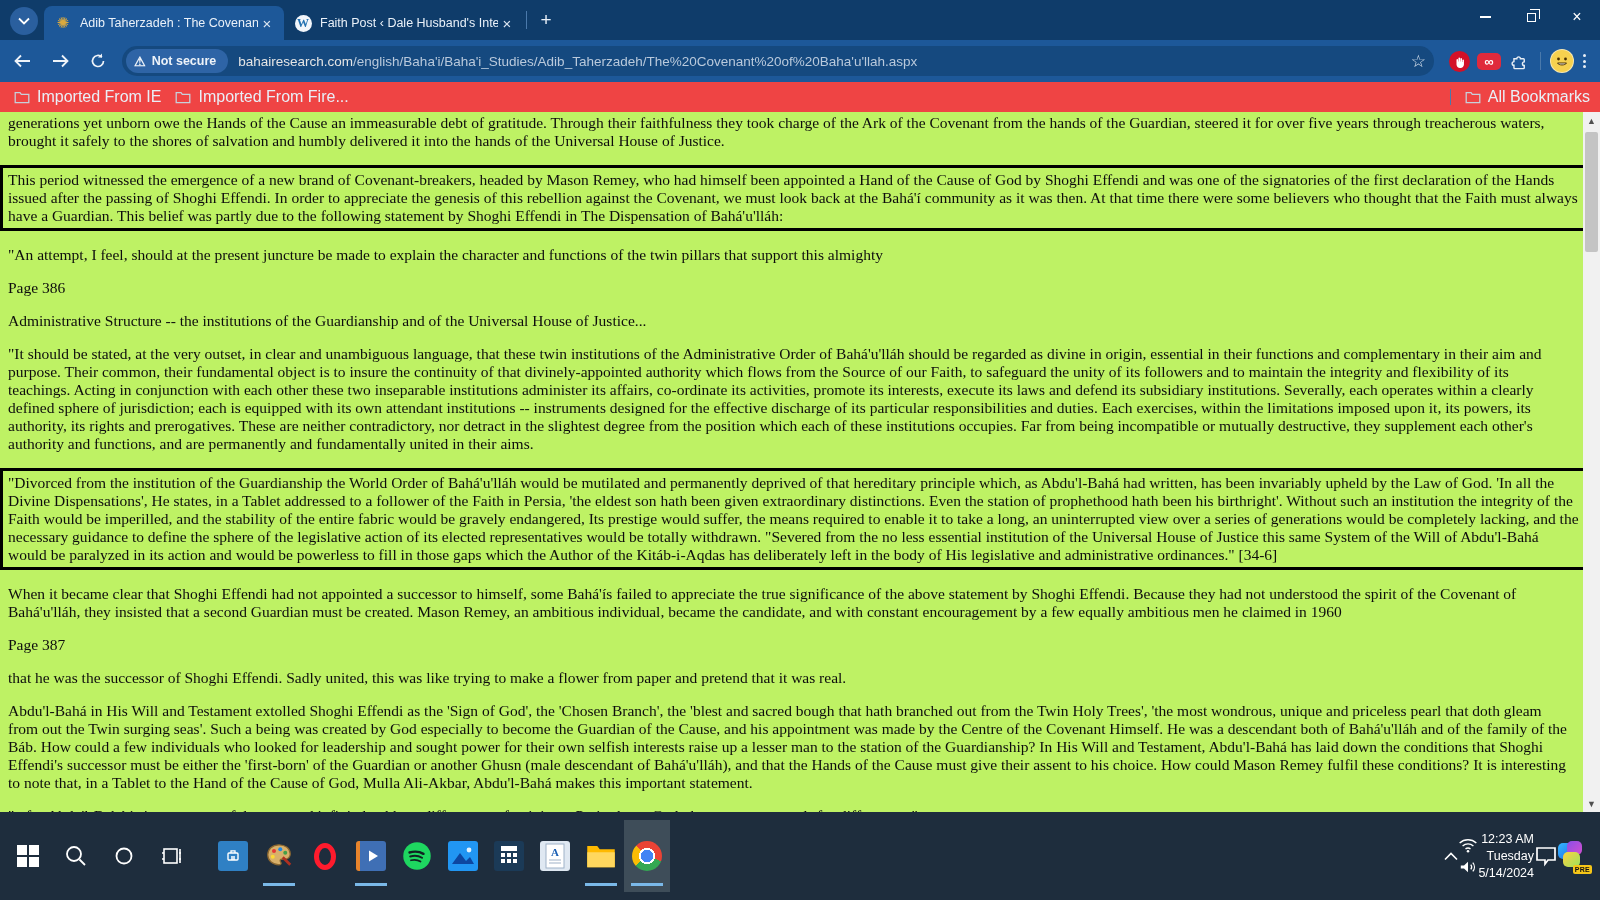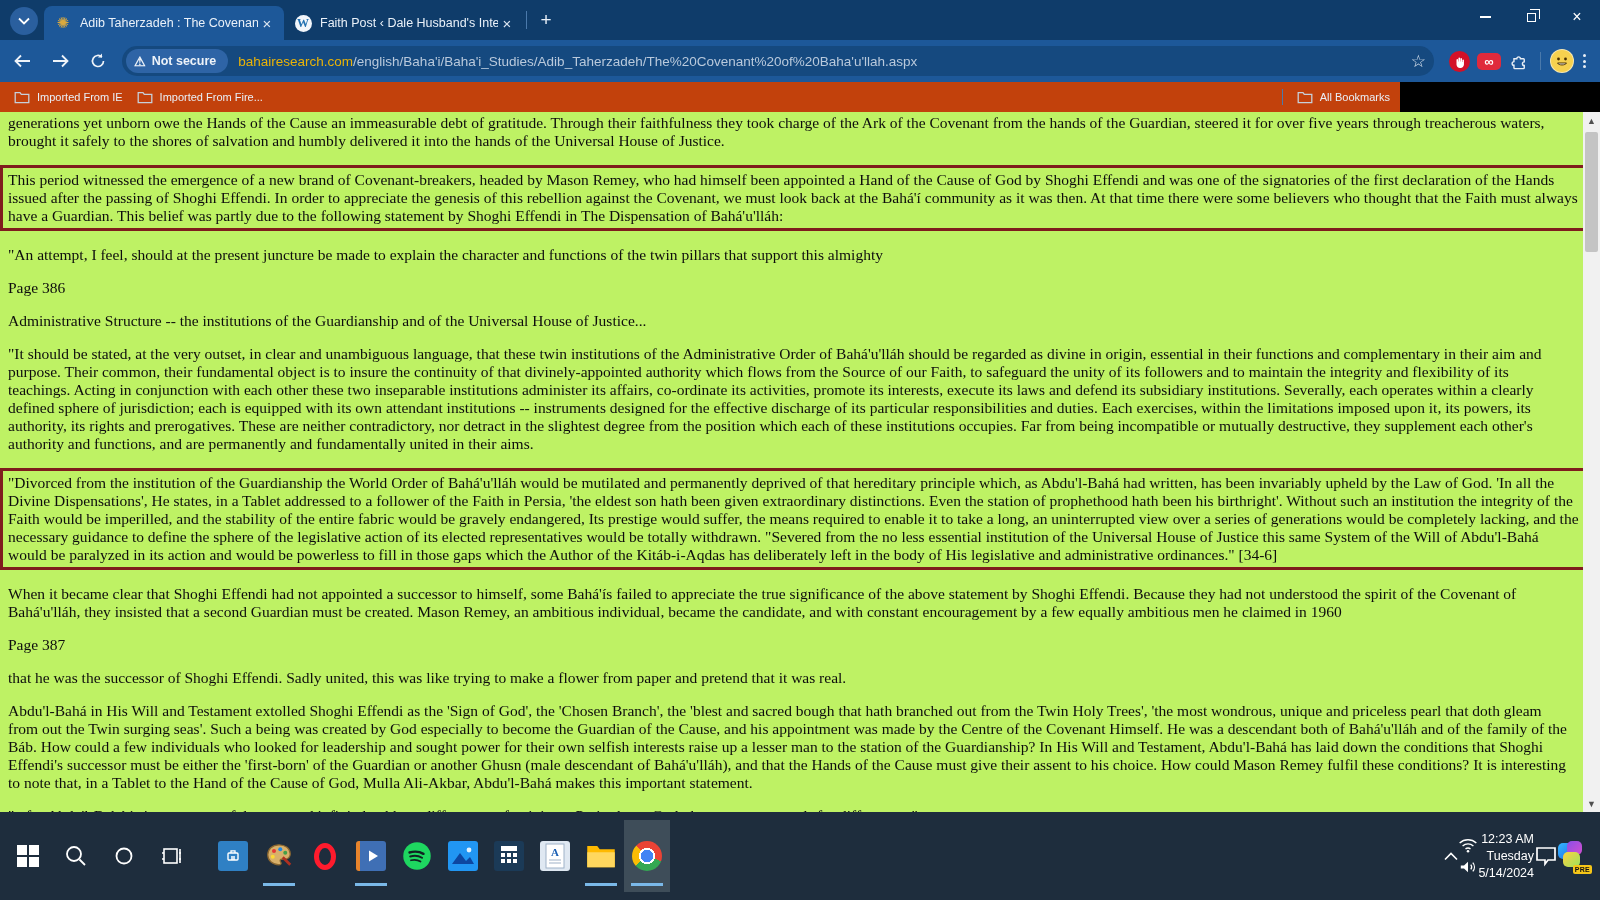--- a/index.html
+++ b/index.html
@@ -24,41 +24,41 @@
   .restore-glyph { position:relative; width:9px; height:9px; border:1.2px solid #fff; background:transparent; }
   .restore-glyph::before { content:""; position:absolute; left:2px; bottom:2px; width:9px; height:9px; border:1.2px solid #fff; border-left:none; border-bottom:none; }
   .close-glyph { font-size:16px; line-height:1; }
 
   .toolbar { position:absolute; top:40px; left:0; width:1600px; height:42px; background:#1d5899; display:flex; align-items:center; }
   .nav-btn { width:32px; height:32px; margin-left:6px; display:flex; align-items:center; justify-content:center; }
   .omnibox { flex:1; height:30px; margin:0 10px 0 8px; background:#15497f; border-radius:15px; display:flex; align-items:center; padding:0 8px 0 4px; min-width:0; }
   .secure-chip { height:24px; border-radius:12px; background:#2e64a6; color:#eef3f9; display:flex; align-items:center; padding:0 12px 0 8px; font-size:12.5px; font-weight:bold; gap:6px; flex:0 0 auto; }
   .warn-glyph { font-size:13px; color:#eef3f9; }
   .url { margin-left:10px; font-size:13.5px; white-space:nowrap; overflow:hidden; flex:1; min-width:0; }
-  .url .domain { color:#eab308;margin-top:16px; }
+  .url .domain { color:#e5e5e5;margin-top:16px; }
   .url .path { color:#b9c9dc; }
   .omni-star { flex:0 0 auto; color:#dbe4ee; font-size:17px; margin-left:8px; }
   .ext-btn { width:30px; height:30px; display:flex; align-items:center; justify-content:center; flex:0 0 auto; }
   .adb-circle { width:21px; height:21px; border-radius:50%; background:#d31027; display:flex; align-items:center; justify-content:center; }
   .inf-chip { width:24px; height:17px; border-radius:5px; background:#e02a3c; color:#fff; font-size:13px; line-height:1; display:flex; align-items:center; justify-content:center; font-weight:bold; }
   .toolbar-divider { width:1px; height:18px; background:#4a79ab; margin:0 6px; }
   .avatar { width:24px; height:24px; border-radius:50%; background:#f7e7b2; position:relative; }
   .kebab { display:flex; flex-direction:column; gap:2.5px; margin:0 14px 0 6px; }
   .kebab i { width:3px; height:3px; border-radius:50%; background:#e8eef5; }
 
-  .bookmarks { position:absolute; top:82px; left:0; width:1400px; height:30px; background:#c2410c; display:flex; align-items:center; color:#e9eff7; font-size:11px; }
+  .bookmarks { position:absolute; top:82px; left:0; width:1600px; height:30px; background:#ef4444; display:flex; align-items:center; color:#e9eff7; font-size:16px; }
   .bm-item { display:flex; align-items:center; gap:7px; margin-left:14px; }
   .bm-right { position:absolute; right:10px; display:flex; align-items:center; gap:8px; }
   .bm-sep { width:1px; height:16px; background:#4a79ab; margin-right:6px; }
 
   
   .content { position:absolute; top:112px; left:0; width:1600px; height:700px; background:#bef264; overflow:hidden; font-family:"Liberation Serif",serif; font-size:15.5px; line-height:18px; color:#0d0d0d; padding:2px 26px 0 8px; }
   .content p { margin:15px 0; }
   .content p:first-child { margin-top:0; }
-  .content p.boxed { border:3px solid #7f1d1d; padding:3px 5px; margin-left:-8px; margin-right:-14px; }
+  .content p.boxed { border:3px solid #000000; padding:3px 5px; margin-left:-8px; margin-right:-14px; }
   .scrollbar { position:absolute; top:112px; right:0; width:17px; height:700px; background:#f1f1f1; }
   .sb-arrow { position:absolute; left:0; width:17px; height:17px; display:flex; align-items:center; justify-content:center; color:#505050; font-size:9px; }
   .sb-thumb { position:absolute; left:2px; top:20px; width:13px; height:120px; background:#c4c4c4; border-radius:2px; }
 
   
   .taskbar { position:absolute; left:0; bottom:0; width:1600px; height:88px; background:#1e2d3d; display:flex; align-items:center; }
   .tb-btn { width:48px; height:72px; display:flex; align-items:center; justify-content:center; position:relative; }
   .tb-app { width:46px; height:72px; display:flex; align-items:center; justify-content:center; position:relative; }
   .tb-app.active-app { background:#3e4d59; }
   .run-line { position:absolute; bottom:6px; left:7px; right:7px; height:3px; background:#7ab8e8; }

